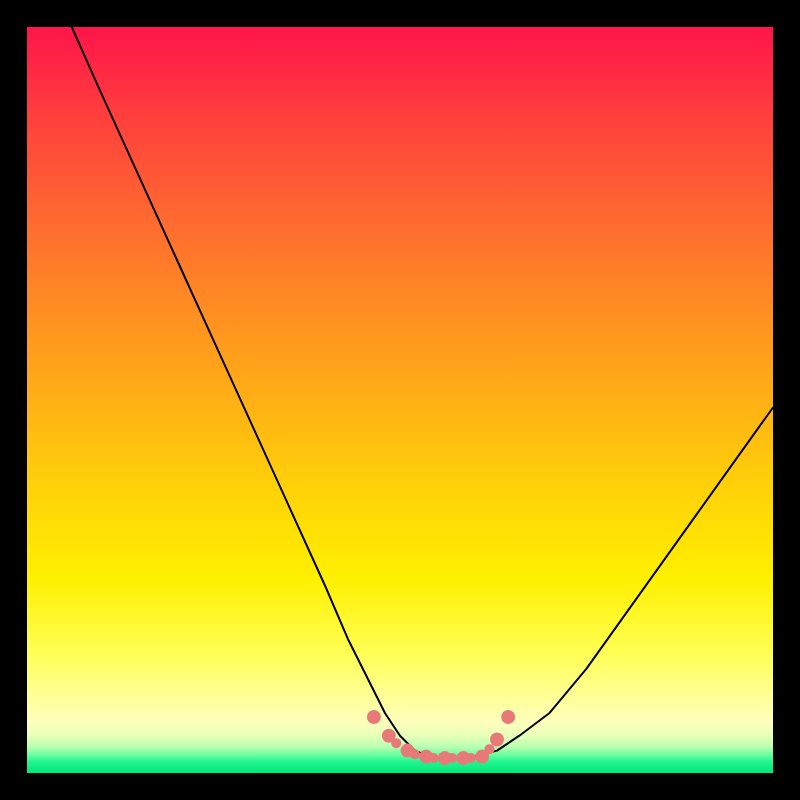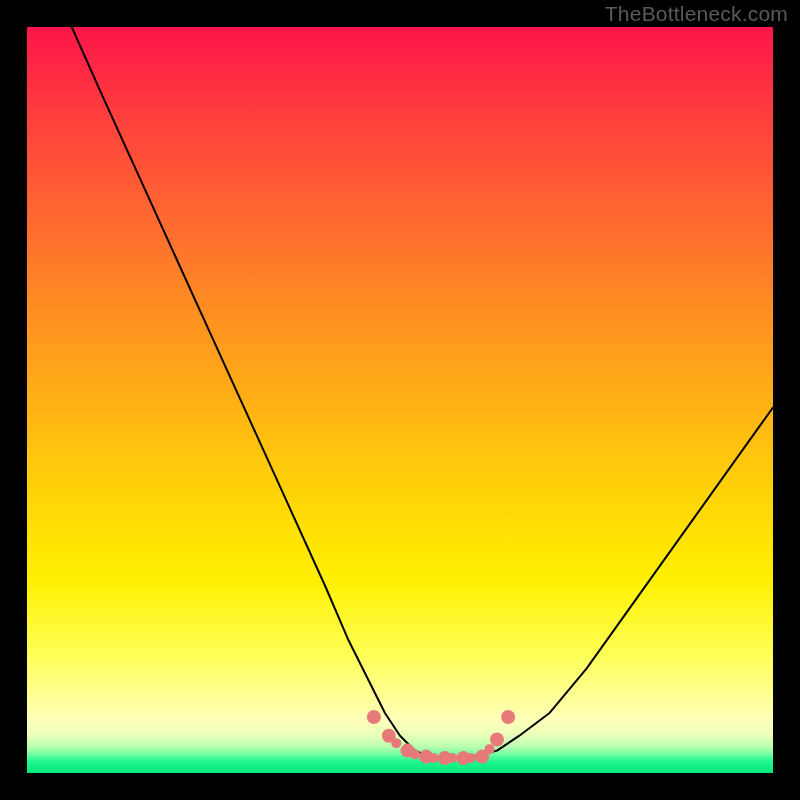--- a/index.html
+++ b/index.html
@@ -62,21 +62,20 @@
     font-weight: 500;
     letter-spacing: 0.2px;
     user-select: none;
     pointer-events: none;
   }
 </style>
 </head>
 <body>
 
 <div class="frame">
-  <div class="watermark">TheBottleneck.com</div>
   <div class="plot">
     <svg id="chart-svg" viewBox="0 0 746 746">
         <path d="M44.76,0.00 L74.60,67.14 L111.90,149.20 L149.20,231.26 L186.50,313.32 L223.80,395.38 L261.10,477.44 L298.40,559.50 L320.78,611.72 L343.16,656.48 L358.08,686.32 L373.00,708.70 L387.92,723.62 L402.84,729.59 L417.76,731.08 L432.68,731.08 L447.60,729.59 L469.98,723.62 L492.36,708.70 L522.20,686.32 L559.50,641.56 L596.80,589.34 L634.10,537.12 L671.40,484.90 L708.70,432.68 L746.00,380.46" fill="none" stroke="#000000" stroke-width="2" stroke-linecap="round" stroke-linejoin="round"></path>
         <circle cx="346.89" cy="690.05" r="7" fill="#e77a78"></circle>
         <circle cx="361.81" cy="708.70" r="7" fill="#e77a78"></circle>
         <circle cx="380.46" cy="723.62" r="7" fill="#e77a78"></circle>
         <circle cx="399.11" cy="729.59" r="7" fill="#e77a78"></circle>
         <circle cx="417.76" cy="731.08" r="7" fill="#e77a78"></circle>
         <circle cx="436.41" cy="731.08" r="7" fill="#e77a78"></circle>
         <circle cx="455.06" cy="729.59" r="7" fill="#e77a78"></circle>

